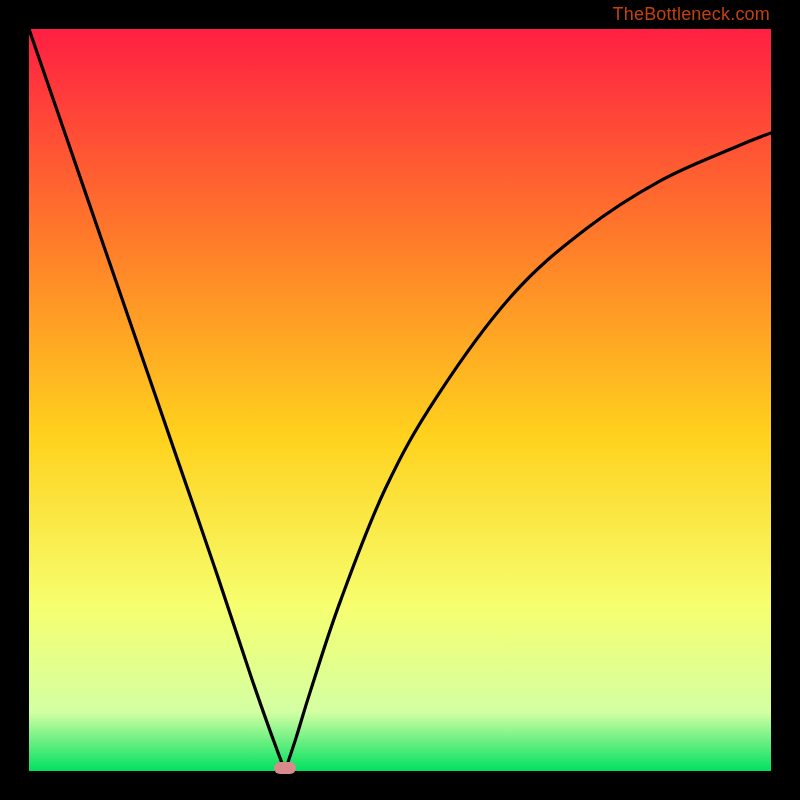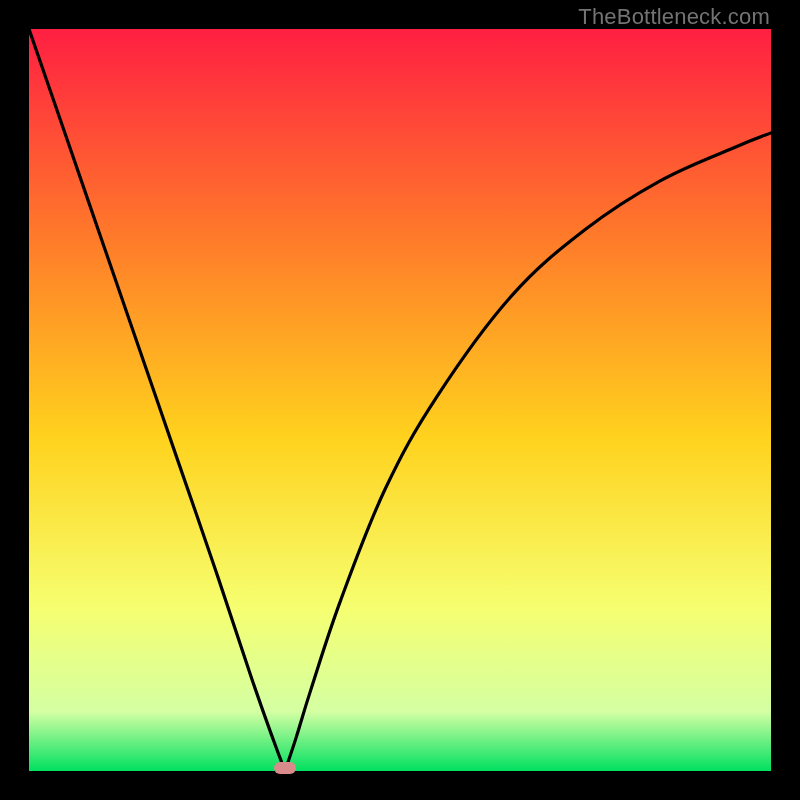--- a/index.html
+++ b/index.html
@@ -23,22 +23,22 @@
     position: absolute;
     left: 0;
     top: 0;
     width: 742px;
     height: 742px;
   }
   .watermark {
     position: absolute;
     top: 4px;
     right: 30px;
-    color: #737373;
-    font-size: 22px;
+    color: #c2410c;
+    font-size: 18px;
     letter-spacing: 0.2px;
     font-weight: 500;
   }
   .dip-marker {
     position: absolute;
     width: 22px;
     height: 12px;
     border-radius: 6px;
     background: #d98b8b;
     transform: translate(-50%, -50%);

